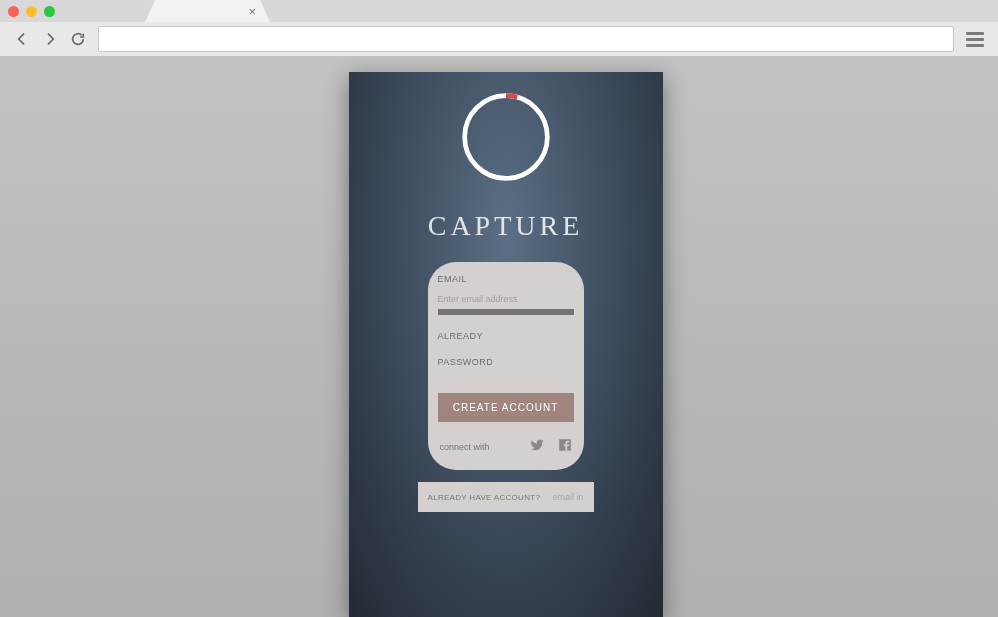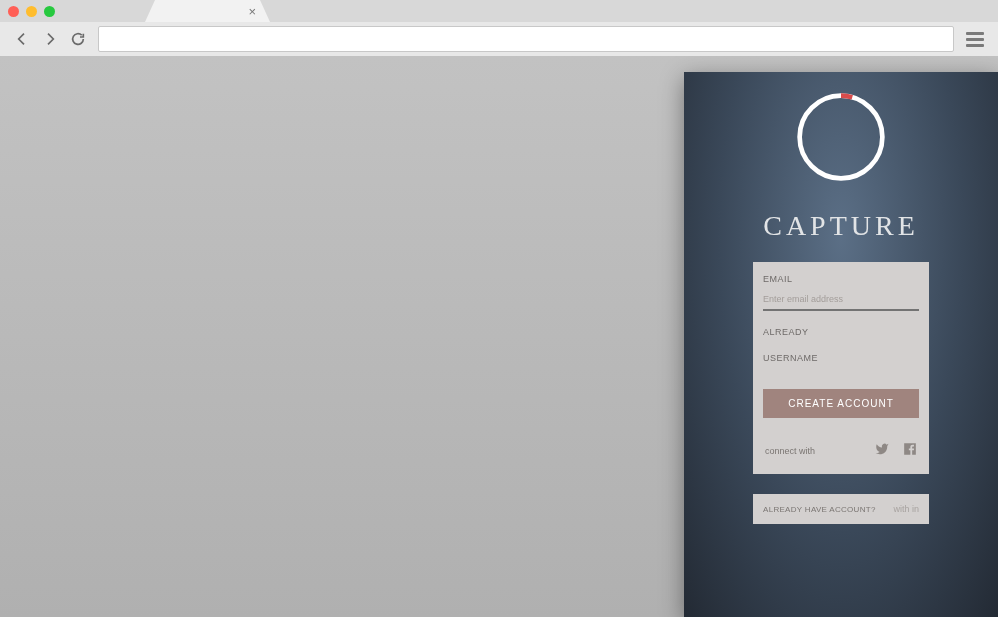--- a/index.html
+++ b/index.html
@@ -85,21 +85,21 @@
     .hamburger span {
       height: 3px;
       background: #7a7a7a;
       border-radius: 1px;
     }
     
     .viewport {
       height: calc(617px - 56px);
       background: linear-gradient(#c2c2c2, #b0b0b0);
       display: flex;
-      justify-content: flex-end;
+      justify-content: center;
       padding-top: 16px;
       overflow: hidden;
       padding-left: 13px;
     }
     .signup-panel {
       width: 314px;
       background: radial-gradient(ellipse at 50% 30%, #5b6f86 0%, #3a4859 55%, #232a34 100%);
       box-shadow: 0 6px 22px rgba(0,0,0,0.4);
       display: flex;
       flex-direction: column;
@@ -115,76 +115,77 @@
     .logo-circle svg { width: 100%; height: 100%; }
     .app-title {
       color: #e2e4e6;
       font-family: Georgia, 'Times New Roman', serif;
       font-size: 28px;
       letter-spacing: 4px;
       margin-bottom: 20px;
       font-weight: 400;
     }
     .form-card {
-      width: 176px;
+      width: 156px;
       background: #d3d0cf;
       padding: 12px 10px 14px;
+      border-radius: 28px;
     }
     .form-group { margin-bottom: 16px; }
     .form-label {
       font-size: 9px;
       letter-spacing: 0.5px;
       color: #6e6a68;
       display: block;
       margin-bottom: 4px;
       font-weight: 500;
     }
     .form-input {
       width: 100%;
       border: none;
-      border-bottom: 2px solid #737373;
+      border-bottom: 6px solid #737373;
       background: transparent;
       font-size: 9px;
       padding: 3px 0 5px;
       color: #555;
       outline: none;
     }
     .form-input::placeholder { color: #a39d9a; }
     .create-btn {
       width: 100%;
       background: #a0847e;
       color: #fff;
       border: none;
       padding: 9px 0;
       font-size: 10px;
       letter-spacing: 1px;
       cursor: pointer;
       margin-top: 10px;
-      margin-bottom: 24px;
+      margin-bottom: 16px;
     }
     .connect-row {
       display: flex;
       align-items: center;
       justify-content: space-between;
       padding: 0 2px;
     }
     .connect-label {
       font-size: 9px;
       color: #7a7572;
     }
     .social-icons {
       display: flex;
       gap: 14px;
       align-items: center;
     }
     .social-icons svg { width: 14px; height: 14px; fill: #8e8885; }
     .signin-card {
       width: 176px;
       background: #d3d0cf;
-      margin-top: 20px;
+      margin-top: 12px;
       padding: 10px 10px;
       display: flex;
       justify-content: space-between;
       align-items: center;
     }
     .already-label {
       font-size: 8px;
       letter-spacing: 0.3px;
       color: #7a7572;
     }
@@ -250,21 +251,21 @@
       <div class="form-group">
         <label class="form-label">EMAIL</label>
         <input class="form-input" type="text" placeholder="Enter email address" style="">
       </div>
 
       <div class="form-group">
         <label class="form-label">ALREADY</label>
       </div>
 
       <div class="form-group">
-        <label class="form-label">USERNAME</label>
+        <label class="form-label">PASSWORD</label>
       </div>
 
       <button class="create-btn">CREATE ACCOUNT</button>
 
       <div class="connect-row">
         <span class="connect-label">connect with</span>
         <div class="social-icons">
           <span>
             <svg viewBox="0 0 24 24">
                 <path d="M23 3a10.9 10.9 0 0 1-3.14 1.53A4.48 4.48 0 0 0 12 8.5v1A10.66 10.66 0 0 1 3 4s-4 9 5 13a11.64 11.64 0 0 1-7 2c9 5 20 0 20-11.5a4.5 4.5 0 0 0-.08-.83A7.72 7.72 0 0 0 23 3z"></path>
@@ -274,17 +275,17 @@
             <svg viewBox="0 0 24 24">
                 <path d="M22 2H2v20h10.6v-7.7H10V11h2.6V8.8c0-2.6 1.6-4 3.9-4 1.1 0 2.1.1 2.3.1v2.7h-1.6c-1.3 0-1.5.6-1.5 1.5V11H19l-.4 3.3h-2.9V22H22V2z"></path>
               </svg>
           </span>
         </div>
       </div>
     </div>
 
     <div class="signin-card">
       <span class="already-label">ALREADY HAVE ACCOUNT?</span>
-      <span class="signin-link">with in</span>
+      <span class="signin-link">email in</span>
     </div>
 
   </div>
 </div>
 
 </body></html>

